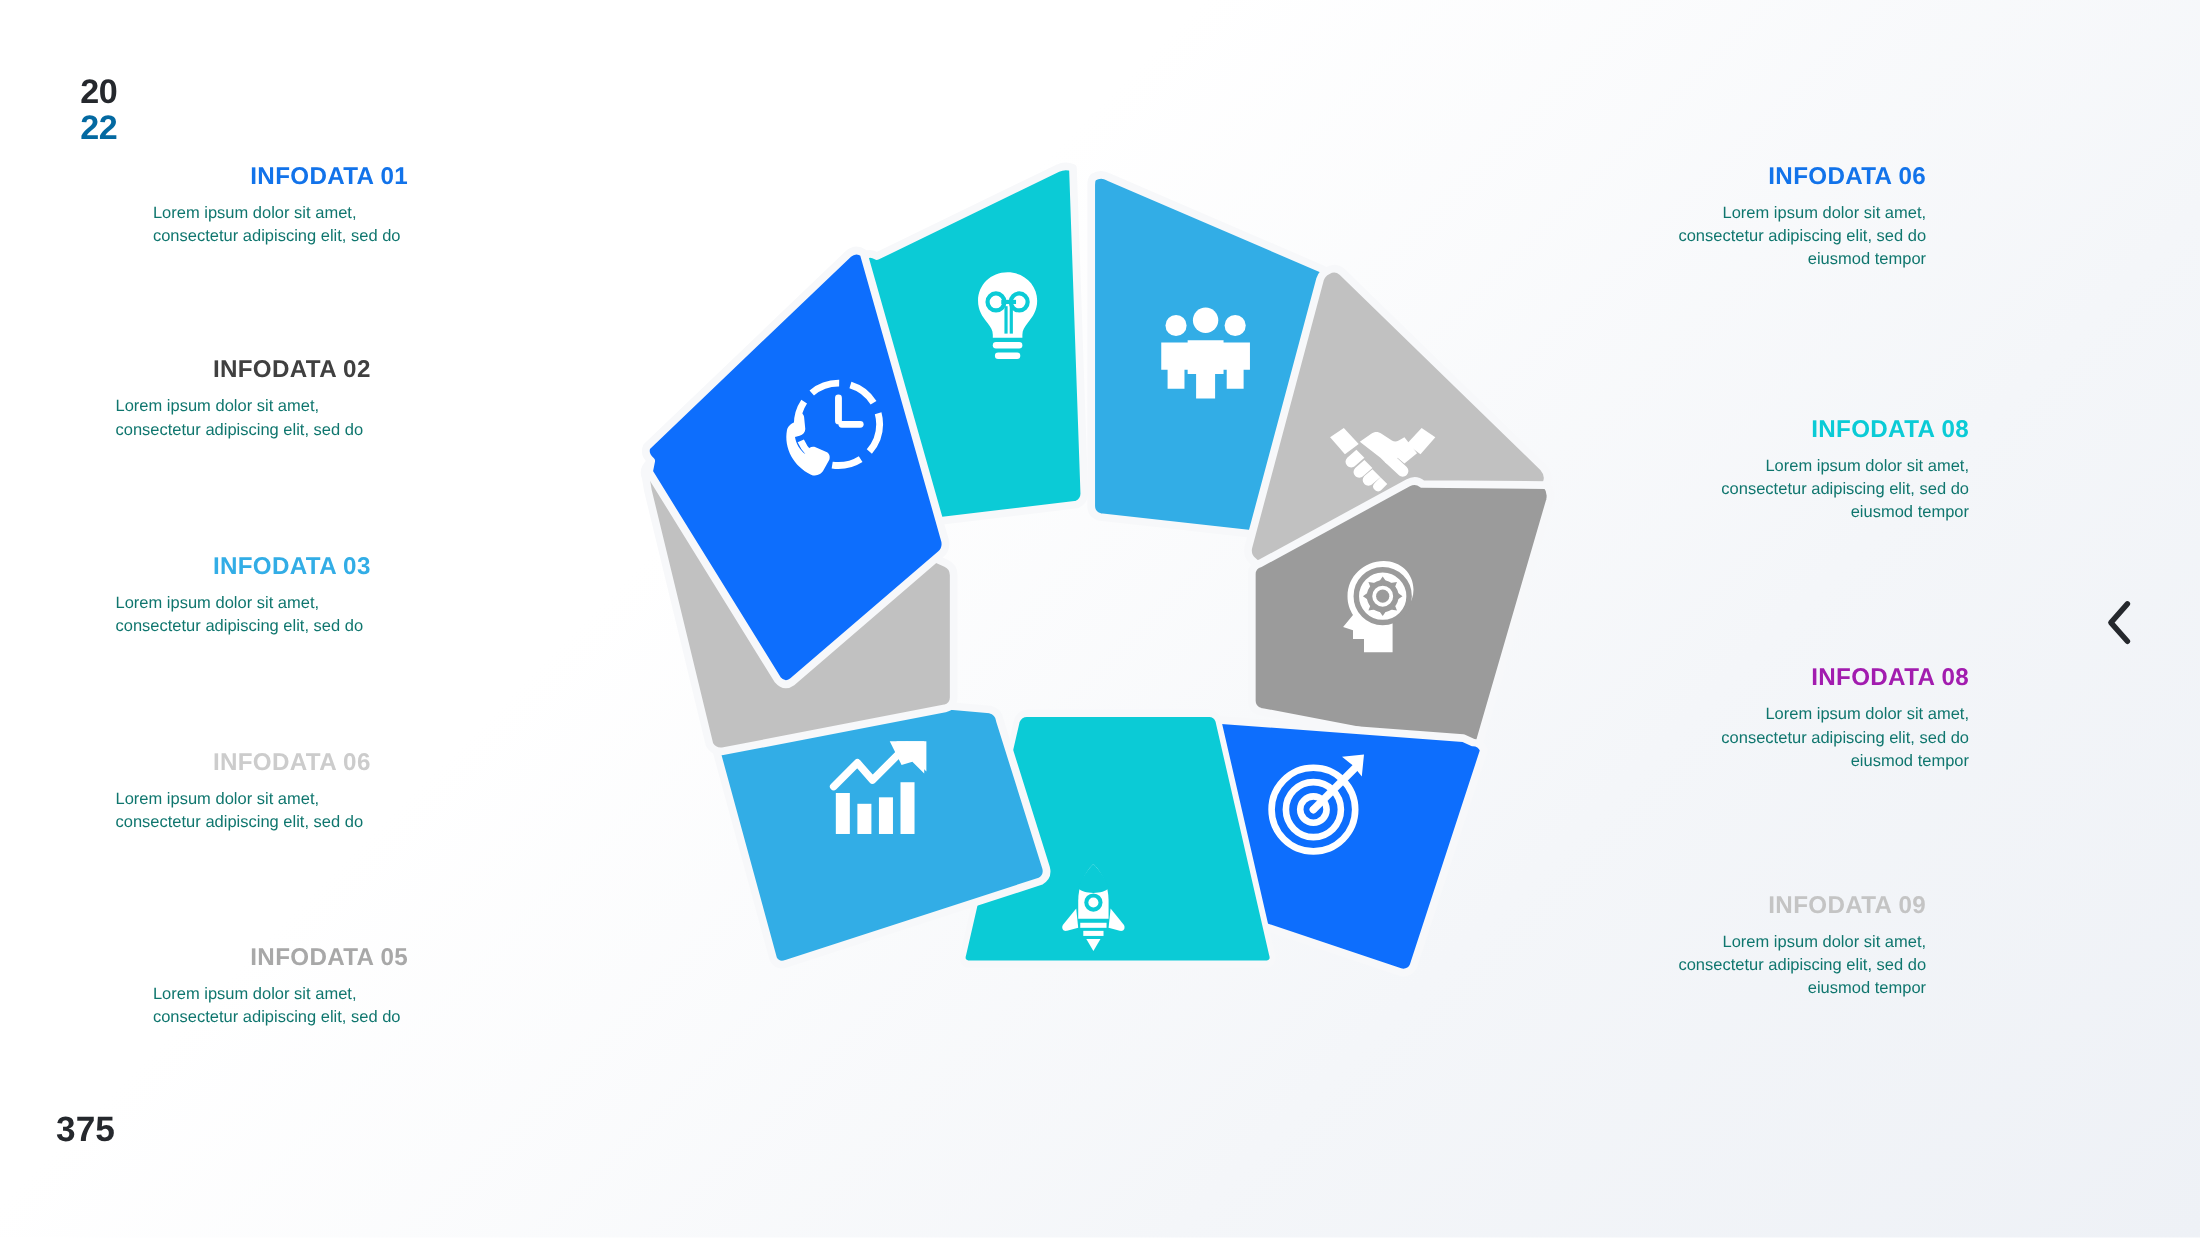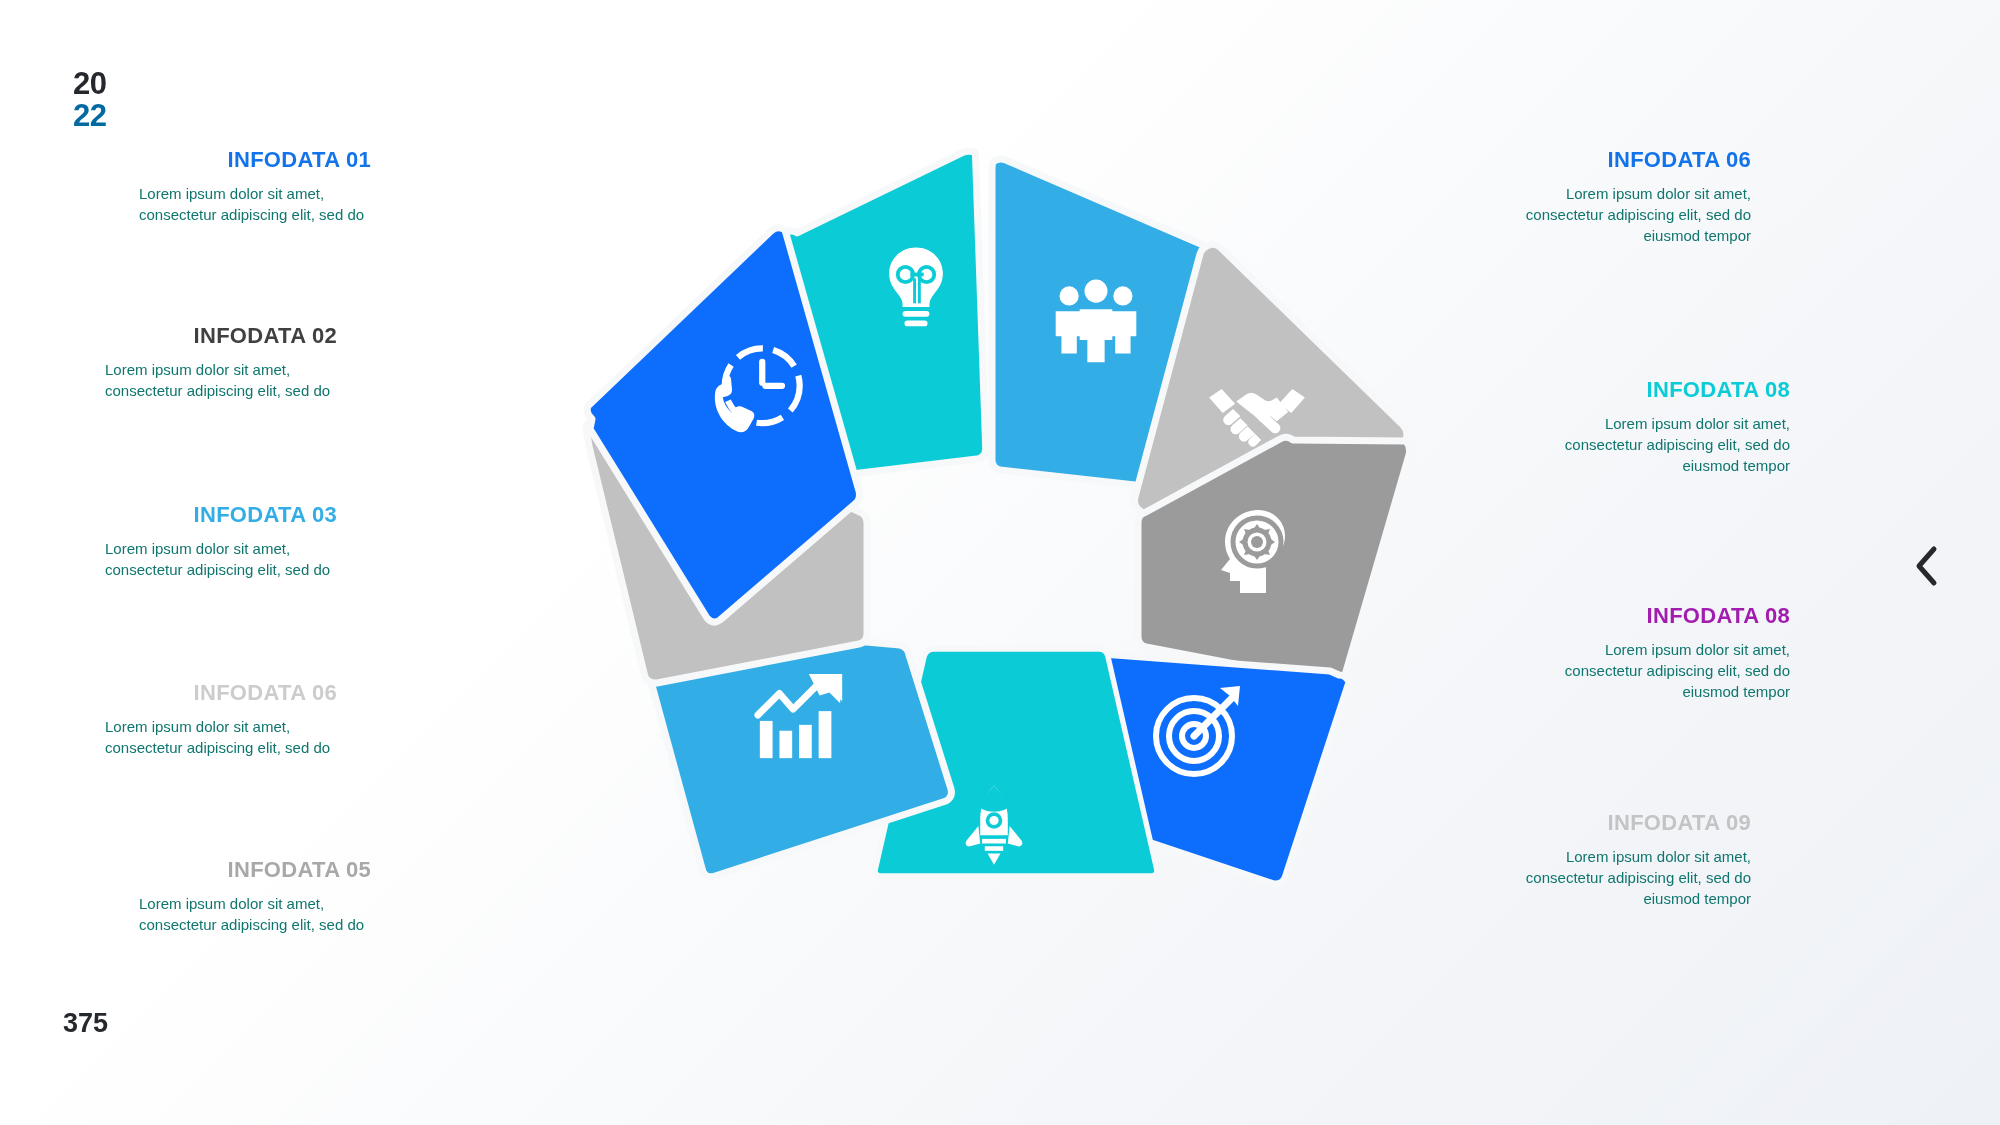--- a/index.html
+++ b/index.html
@@ -18,22 +18,22 @@
     position:absolute; left:73px; top:68px;
     font-size:31px; font-weight:bold; line-height:1.0;
     letter-spacing:-0.5px;
     text-align:right;
   }
   #year-badge .y-top { color:#25282d; display:block; }
   #year-badge .y-bot { color:#0369a1; display:block; margin-top:1px; }
 
   
   #page-number {
-    position:absolute; left:63px; top:1008px;
-    font-size:27px; font-weight:bold; color:#25282d;
+    position:absolute; left:51px; top:1008px;
+    font-size:32px; font-weight:bold; color:#25282d;
   }
 
   
   #nav-chevron {
     position:absolute; right:53px; top:542px;
     width:40px; height:48px;
     display:flex; align-items:center; justify-content:center;
     cursor:pointer;
   }
 

